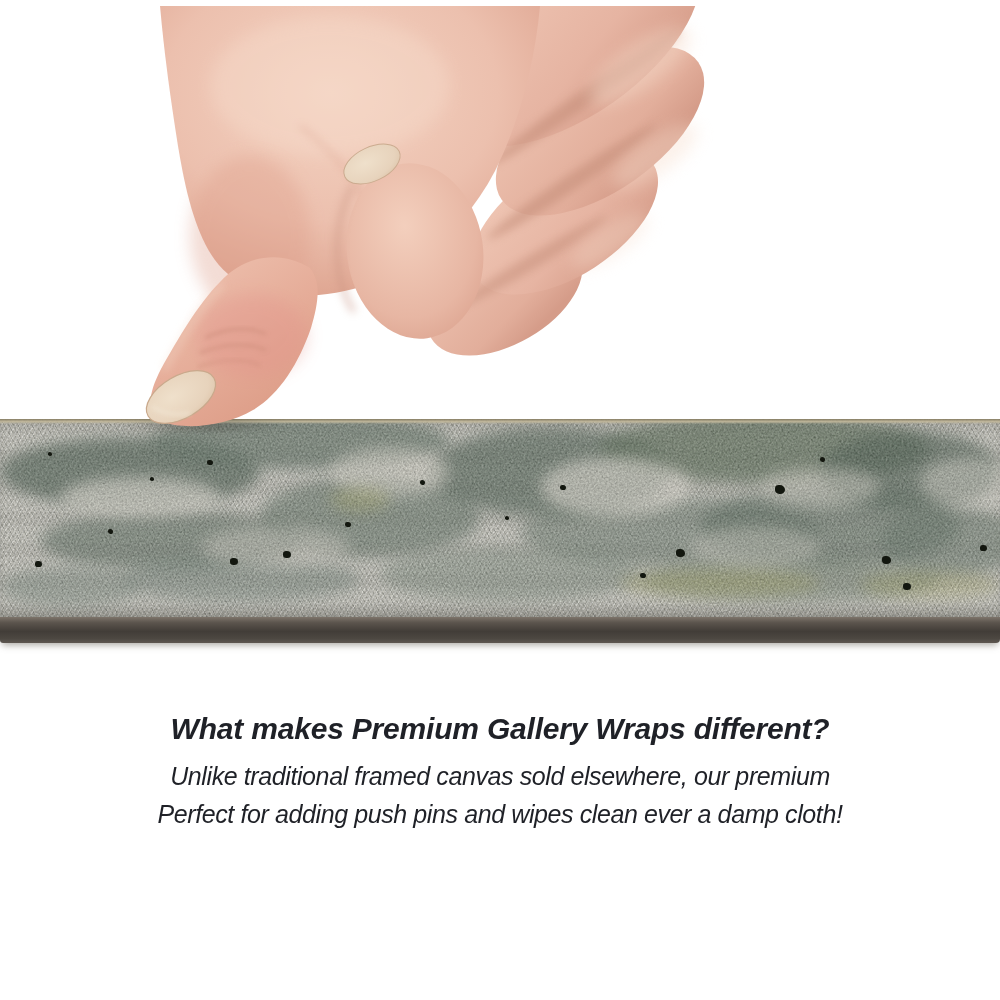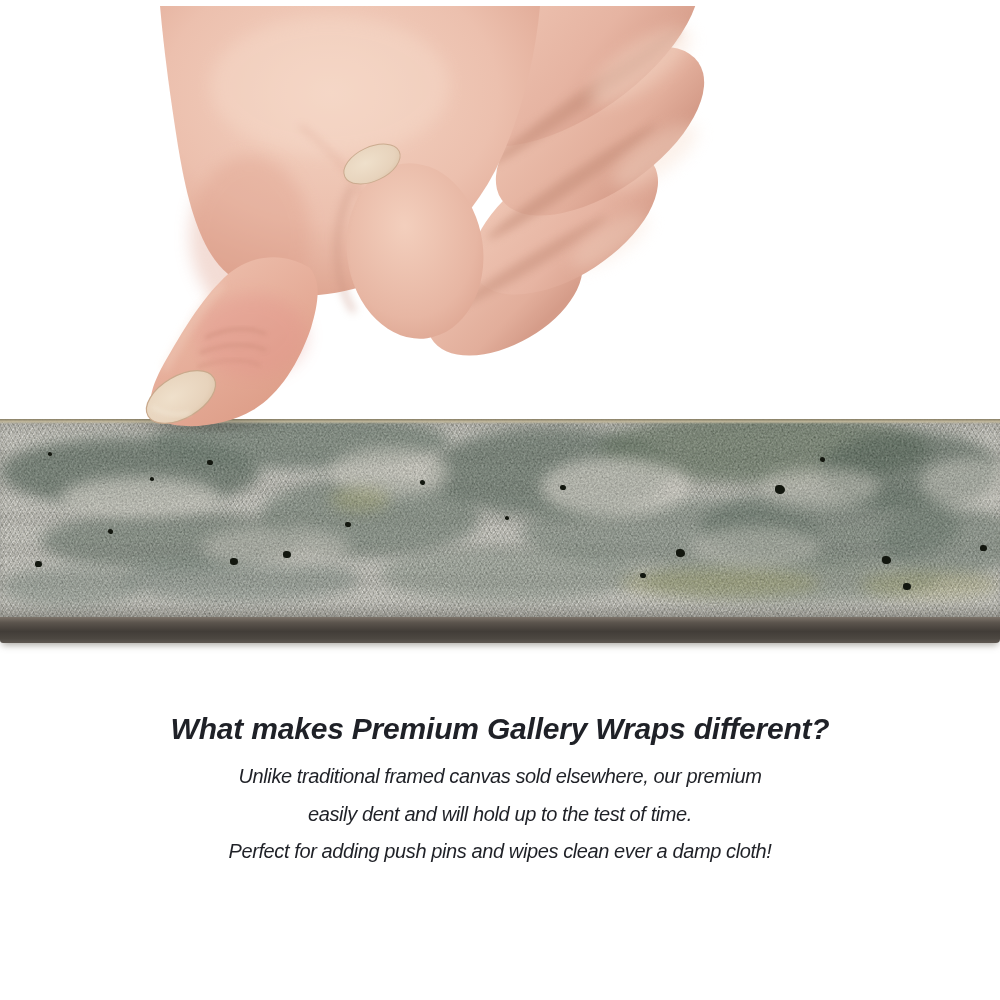--- a/index.html
+++ b/index.html
@@ -42,21 +42,21 @@
   
   .hand-svg{position:absolute;left:0;top:0;pointer-events:none;}
   
   .text-block{
     position:absolute;left:0;top:703px;width:1000px;text-align:center;
     color:#1f2127;font-style:italic;
   }
   .headline{
     margin:0 0 9px 0;font-size:30px;font-weight:700;letter-spacing:-.2px;line-height:40px;
   }
-  .body-line{margin:0;font-size:20px;font-weight:400;letter-spacing:-.4px;line-height:37.5px;}
+  .body-line{margin:0;font-size:25px;font-weight:400;letter-spacing:-.4px;line-height:37.5px;}
 </style>
 </head>
 <body>
 
 <div class="stage" style="background: rgb(255, 255, 255);">
 
   <div class="canvas-strip">
     <div class="strip-face">
       <div id="blob-layer">
           <div class="blob" style="left: 0px; top: 18px; width: 260px; height: 70px; background: rgb(90, 106, 94); opacity: 0.75;"></div>
@@ -206,17 +206,16 @@
       <path d="M198,361 C220,353 243,352 260,359" stroke="#c98a78" stroke-width="2.5" fill="none" opacity="0.45" filter="url(#b2)"></path>
       <path d="M222,278 C200,300 180,334 164,364" stroke="#f6dccb" stroke-width="5" fill="none" opacity="0.5" filter="url(#b4)"></path>
       <ellipse cx="181" cy="391" rx="38" ry="21" transform="rotate(-30 181 391)" fill="url(#gradNail)" stroke="#c9a98c" stroke-width="1.2"></ellipse>
       <path d="M152,400 C160,407 175,410 190,407" stroke="#f2e7d6" stroke-width="3" fill="none" opacity="0.7" filter="url(#b2)"></path>
     </g>
   </svg>
 
   <div class="text-block" style="color: rgb(31, 33, 39);">
     <h1 class="headline">What makes Premium Gallery Wraps different?</h1>
     <p class="body-line">Unlike traditional framed canvas sold elsewhere, our premium</p>
-    <p class="body-line">easily dent and will hold up to the test of time.</p>
     <p class="body-line">Perfect for adding push pins and wipes clean ever a damp cloth!</p>
   </div>
 
 </div>
 
 </body></html>

